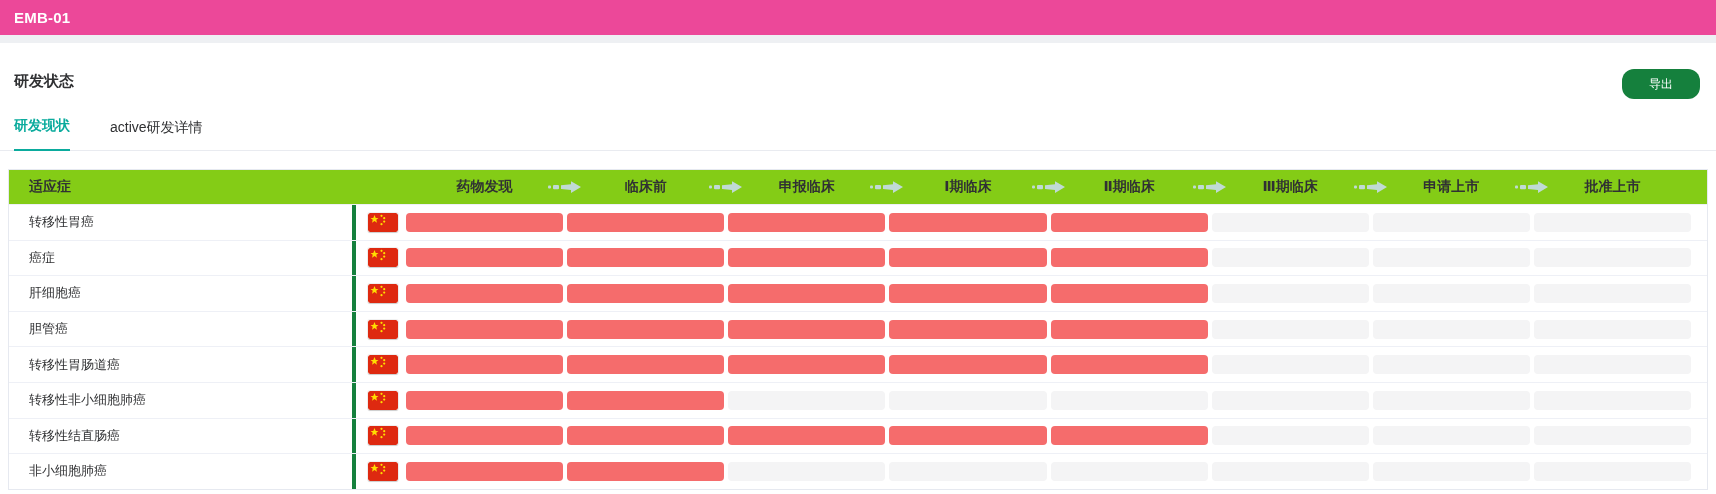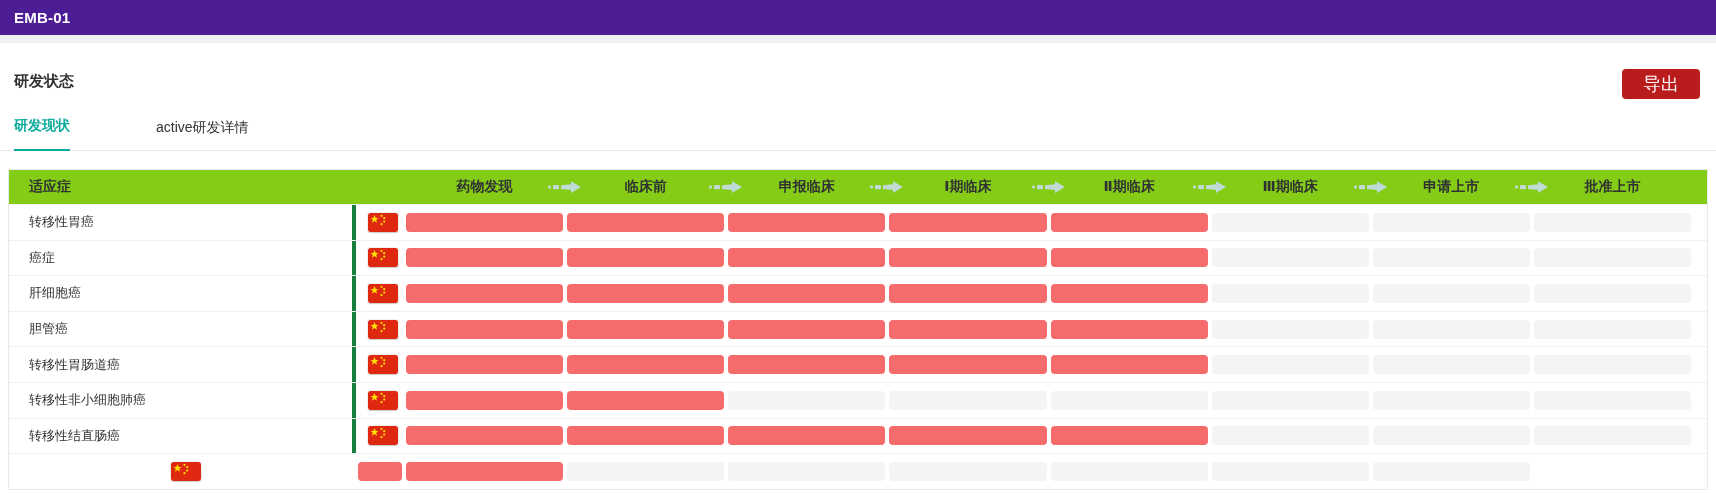--- a/index.html
+++ b/index.html
@@ -5,45 +5,44 @@
   * { box-sizing: border-box; margin: 0; padding: 0; }
   html, body {
     width: 1716px; height: 494px;
     background: #ffffff;
     font-family: "Liberation Sans", "DejaVu Sans", sans-serif;
     color: #303133;
     overflow: hidden;
   }
   
   .topbar {
-    height: 35px; background: #4c1d95;
+    height: 35px; background: #ec4899;
     display: flex; align-items: center;
     padding-left: 14px;
   }
   .topbar .title { color: #ffffff; font-size: 15px; font-weight: bold; letter-spacing: .2px; }
   .page-gap { height: 8px; background: #eef0f3; }
 
   
   .section-head { position: relative; padding: 22px 16px 0 14px; margin-top: 7px; }
   .section-title { font-size: 15px; font-weight: bold; color: #303133; }
   .export-btn {
     position: absolute; top: 19px; right: 16px;
     width: 78px; height: 30px;
-    background: #b91c1c; color: #ffffff;
-    border: none; border-radius: 4px;
-    font-size: 18px; font-family: inherit;
+    background: #15803d; color: #ffffff;
+    border: none; border-radius: 12px;
+    font-size: 12px; font-family: inherit;
     cursor: pointer;
   }
 
   
   .tabs {
     display: flex; align-items: flex-end;
     padding: 20px 0 0 14px;
     border-bottom: 1px solid #e9ebf0;
-    gap: 46px;
   }
   .tab {
     margin-right: 40px;
     padding: 6px 0 14px;
     font-size: 14px; color: #303133;
     cursor: pointer;
     margin-bottom: -1px;
   }
   .tab.active {
     color: #0bab9d; font-weight: bold;
@@ -412,20 +411,21 @@
         </div>
         <div class="stage-cell">
           <div class="bar off"></div>
         </div>
         <div class="stage-cell">
           <div class="bar off"></div>
         </div>
       </div>
 
   <div class="grid-row trow">
+    <div class="indication">非小细胞肺癌</div>
     <div class="flag-cell">
       <svg width="30" height="19" viewBox="0 0 30 19">
         <rect x="0" y="0" width="30" height="19" rx="2" fill="#de2910"></rect>
         <polygon fill="#ffde00" transform="translate(6.5,6.3) scale(4.2)" points="0,-1 0.294,-0.309 0.951,-0.309 0.419,0.118 0.588,0.809 0,0.382 -0.588,0.809 -0.419,0.118 -0.951,-0.309 -0.294,-0.309"></polygon>
         <circle cx="13.5" cy="2.8" r="1.1" fill="#ffde00"></circle>
         <circle cx="16.2" cy="5.2" r="1.1" fill="#ffde00"></circle>
         <circle cx="16.2" cy="8.6" r="1.1" fill="#ffde00"></circle>
         <circle cx="13.5" cy="11.2" r="1.1" fill="#ffde00"></circle>
       </svg>
     </div>

